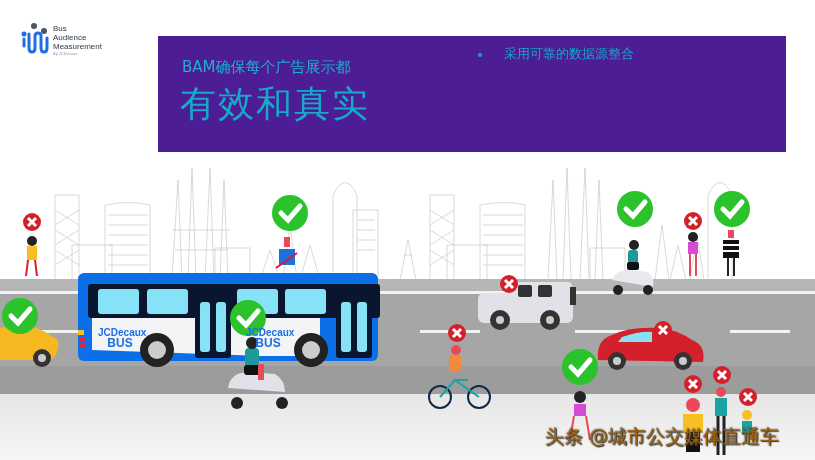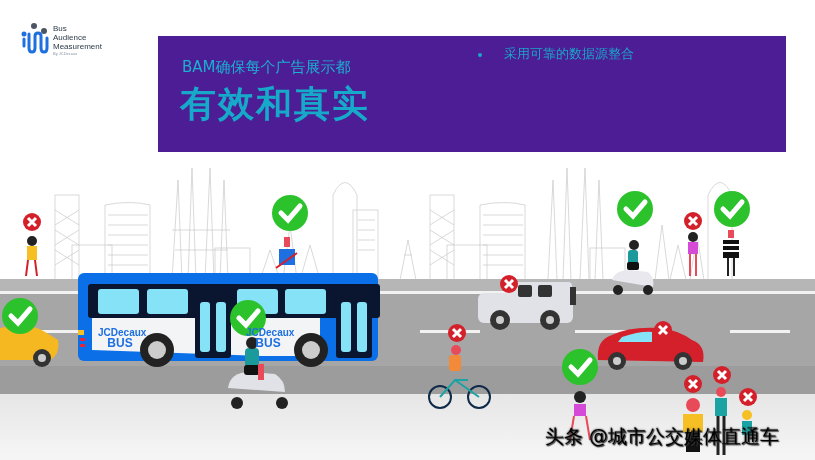--- a/index.html
+++ b/index.html
@@ -8,36 +8,36 @@
 
   
   .logo { position: absolute; left: 20px; top: 22px; width: 120px; height: 36px; }
   .logo-mark { position: absolute; left: 0; top: 0; width: 30px; height: 32px; }
   .logo-text { position: absolute; left: 33px; top: 2px; font-family: "Liberation Sans", sans-serif; font-size: 8px; line-height: 9px; color: #2d3a4a; }
   .logo-text .by { font-size: 4px; line-height: 6px; color: #8a94a0; }
 
   
   .panel { position: absolute; left: 158px; top: 36px; width: 628px; height: 116px; background: #4c1d95; }
   .subtitle { position: absolute; left: 24px; top: 22px; font-size: 15px; color: #1bb0cf; letter-spacing: 0px; }
-  .headline { position: absolute; left: 22px; top: 44px; font-size: 36px; font-weight: bold; color: #16a9c9; letter-spacing: 2px; }
+  .headline { position: absolute; left: 22px; top: 44px; font-size: 36px; font-weight: normal; color: #16a9c9; letter-spacing: 2px; }
   .bullets { position: absolute; left: 318px; top: 8px; list-style: none; }
   .bullets li { position: relative; height: 27px; line-height: 20px; font-size: 13px; color: #1aa6c8; padding-left: 28px; }
   .bullets li .dot { position: absolute; left: 2px; top: 9px; width: 4px; height: 4px; border-radius: 50%; background: #1aa6c8; }
 
   
   .skyline { position: absolute; left: 0; top: 150px; width: 815px; height: 130px; }
   .road { position: absolute; left: 0; top: 279px; width: 815px; height: 115px; background: #a6a6a6; }
   .road-top { position: absolute; left: 0; top: 279px; width: 815px; height: 12px; background: #b6b6b6; }
   .lane-solid { position: absolute; left: 0; height: 3px; width: 815px; background: #f2f2f2; }
   .lane-dash { position: absolute; height: 3px; width: 60px; background: #f2f2f2; }
   .curb { position: absolute; left: 0; top: 366px; width: 815px; height: 28px; background: #9c9c9c; }
   .sidewalk { position: absolute; left: 0; top: 394px; width: 815px; height: 66px; background: linear-gradient(#e6e6e6, #f6f6f6); }
 
   .scene-svg { position: absolute; left: 0; top: 0; width: 815px; height: 460px; }
-  .watermark { position: absolute; left: 545px; top: 424px; font-size: 19px; color: #000000; text-shadow: 0 0 2px #333, 1px 1px 1px #333; letter-spacing: 0px; }
+  .watermark { position: absolute; left: 545px; top: 424px; font-size: 19px; color: #a16207; text-shadow: 0 0 2px #333, 1px 1px 1px #333; letter-spacing: 0px; }
 </style>
 </head>
 <body>
 
 <div class="logo">
   <svg class="logo-mark" viewBox="0 0 30 32">
     <circle cx="14" cy="4" r="3" fill="#4b5563"></circle>
     <circle cx="24" cy="9" r="3" fill="#4b5563"></circle>
     <circle cx="4" cy="12" r="2.5" fill="#1e6fe0"></circle>
     <path d="M4 17 V24 M9 12 V26 Q9 30 12 30 Q15 30 15 26 V14 Q15 11 18 11 Q21 11 21 14 V26 Q21 30 24 30 Q27 30 27 26 V16" stroke="#1e6fe0" stroke-width="3" fill="none" stroke-linecap="round"></path>

